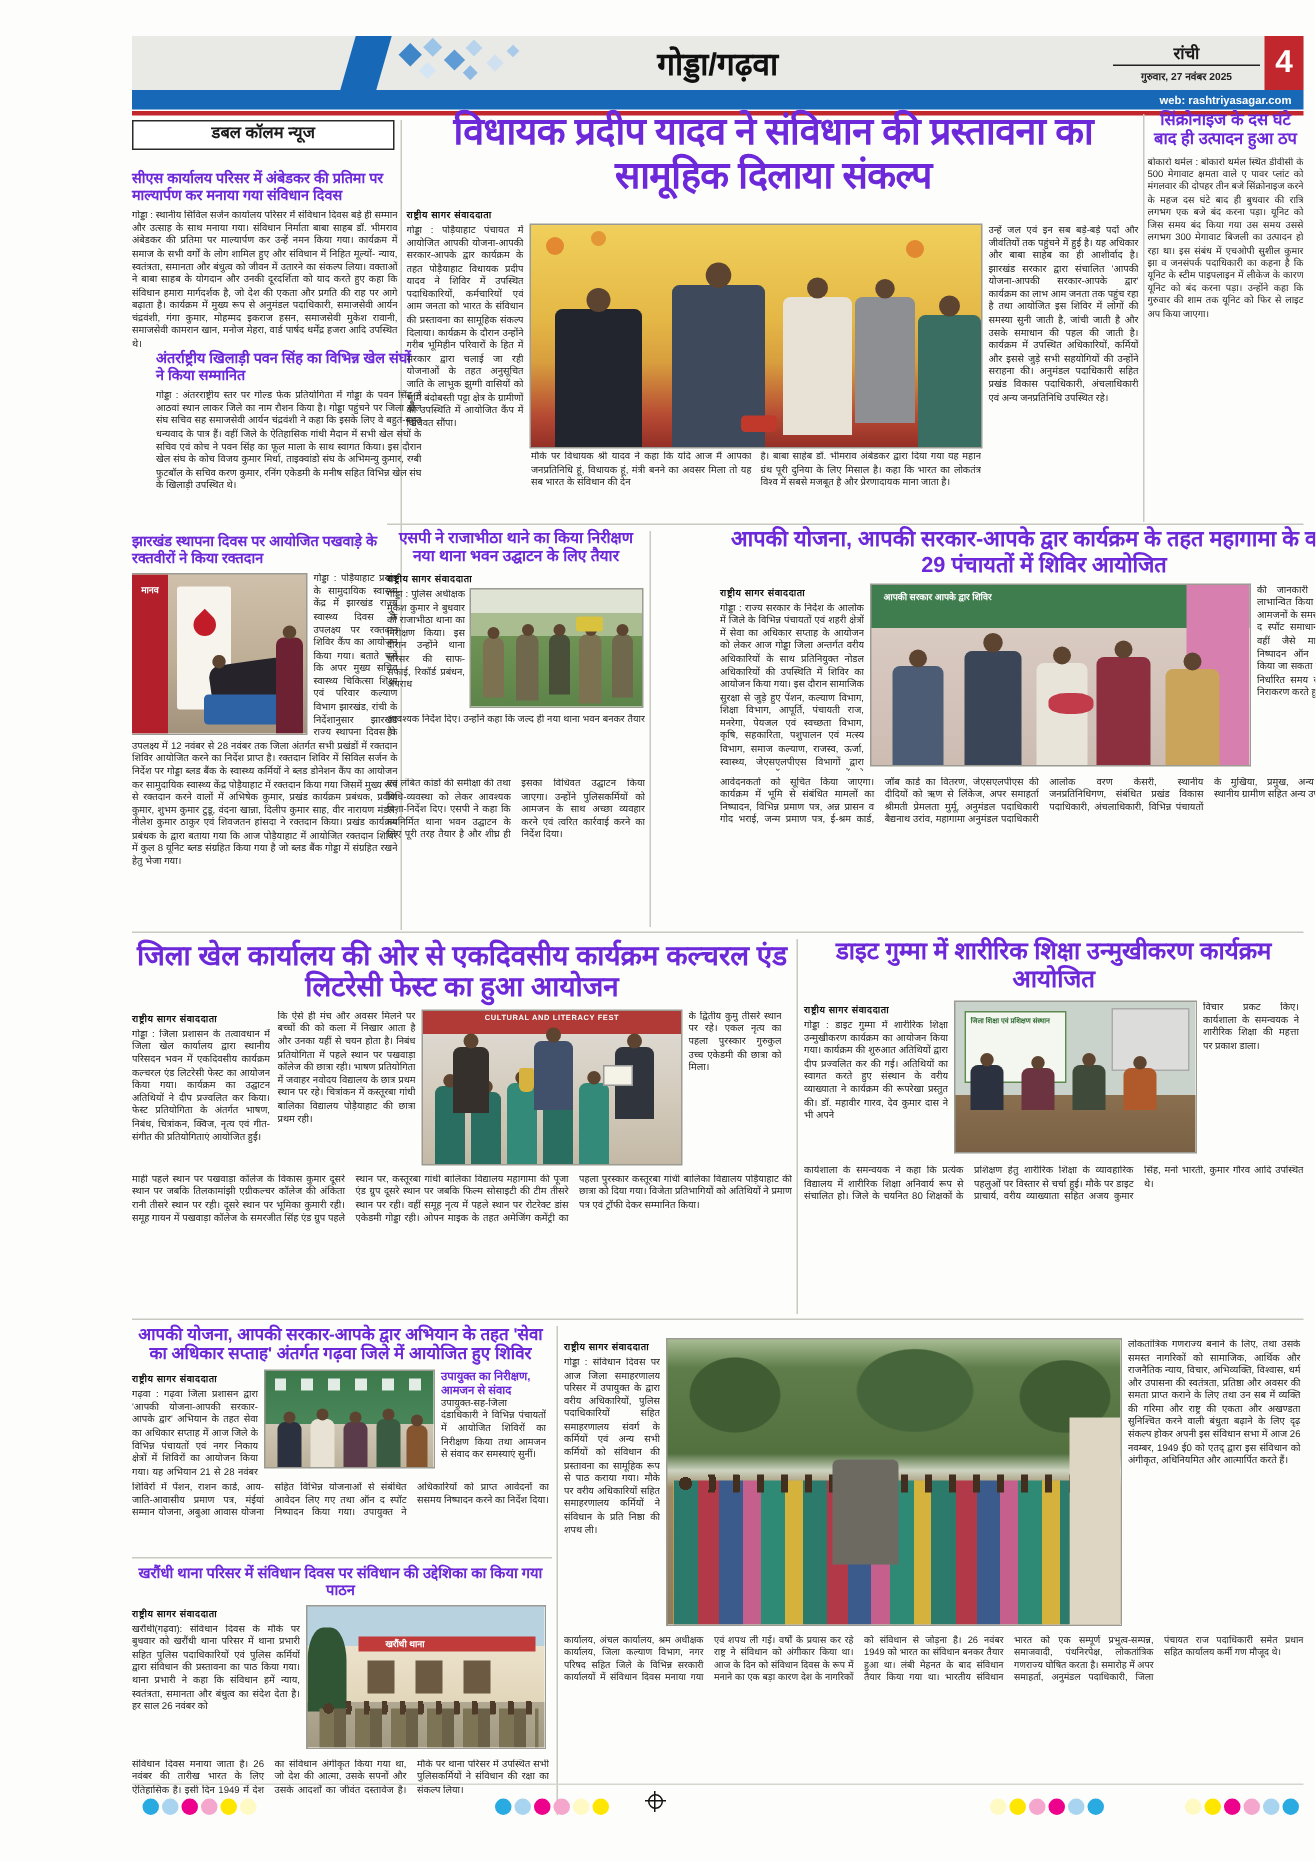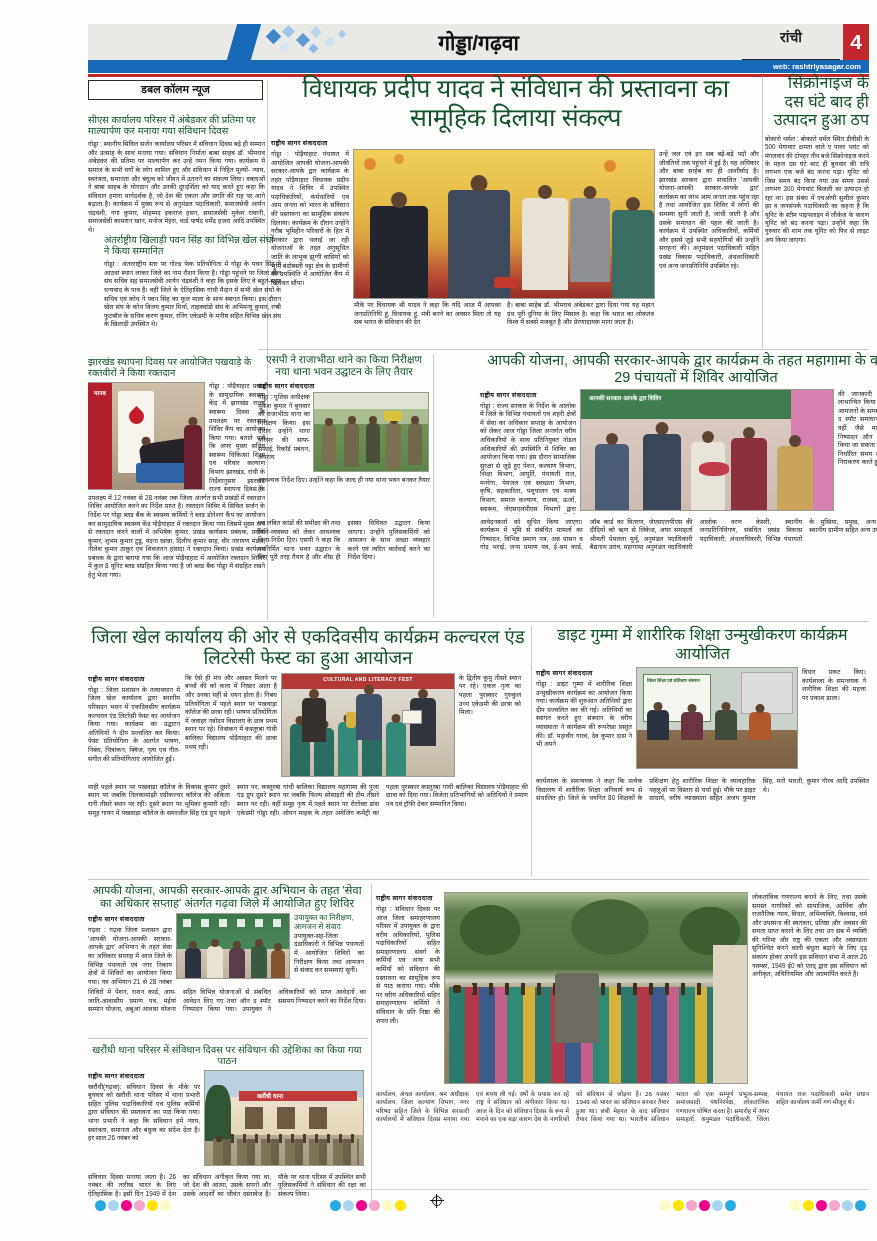--- a/index.html
+++ b/index.html
@@ -1,38 +1,38 @@
 <!DOCTYPE html>
 <html><head>
 <meta charset="utf-8">
 <style>
   html,body{margin:0;padding:0;background:#ffffff;}
   .page{position:relative;width:877px;height:1241px;background:#fdfdfb;overflow:hidden;
         font-family:"Liberation Sans","DejaVu Sans",sans-serif;color:#1a1a1a;}
   .abs{position:absolute;}
-  .hl{font-weight:400;color:#14532d;line-height:1.16;}
+  .hl{font-weight:700;color:#6d28d9;line-height:1.16;}
   .bodytxt{font-size:6.4px;line-height:1.34;text-align:justify;color:#242424;word-break:break-word;}
   .byline{font-size:6.3px;font-weight:700;color:#111;letter-spacing:.4px;margin:0 0 3px 0;}
   .photo{position:relative;overflow:hidden;box-shadow:0 0 0 1px #9b9b93;}
   .vr{position:absolute;width:1px;background:#c9c9c2;}
   .hrule{position:absolute;height:1px;background:#c9c9c2;}
   .cols2{column-count:2;column-gap:7px;}
   .cols3{column-count:3;column-gap:7px;}
   .cols4{column-count:4;column-gap:7px;}
   .cols5{column-count:5;column-gap:7px;}
   
   .mast-band{position:absolute;left:88px;top:24px;width:781px;height:36px;background:#e9e9e5;}
   .mast-name{position:absolute;left:88px;top:24px;width:150px;height:36px;background:#1769b8;
              color:#fff;font-weight:700;font-size:20px;line-height:36px;text-align:center;}
   .mast-tail{position:absolute;left:232px;top:24px;width:24px;height:36px;background:#1769b8;transform:skewX(-16deg);}
   .diamond{position:absolute;transform:rotate(45deg);}
   .mast-title{position:absolute;left:88px;top:28px;width:781px;text-align:center;
               font-weight:700;font-size:21px;color:#101010;}
   .mast-date{position:absolute;left:742px;top:27px;width:98px;text-align:center;}
-  .mast-city{font-size:14px;font-weight:700;border-bottom:1px solid #222;padding-bottom:13px;}
+  .mast-city{font-size:11px;font-weight:700;border-bottom:1px solid #222;padding-bottom:1px;}
   .mast-dt{font-size:6.8px;font-weight:700;margin-top:2px;color:#222;}
   .mast-page{position:absolute;left:843px;top:24px;width:26px;height:36px;background:#c3272e;
              color:#fff;font-weight:700;font-size:21px;line-height:36px;text-align:center;}
   .mast-web{position:absolute;left:88px;top:60px;width:781px;height:13px;background:#1769b8;
             color:#fff;font-size:7.5px;font-weight:700;line-height:13px;text-align:right;}
   .mast-web span{padding-right:8px;}
   .mast-red{position:absolute;left:88px;top:74px;width:781px;height:2.5px;background:#c3272e;}
   .seclabel{position:absolute;left:88px;top:80px;width:175px;height:20px;border:1.6px solid #2a2a2a;
             box-sizing:border-box;text-align:center;font-weight:700;font-size:11px;line-height:17px;background:#fff;}
   
@@ -145,21 +145,21 @@
         <div style="display:flex;gap:6px;margin-top:3px;">
           <div class="bodytxt" style="width:147px;height:46px;overflow:hidden;">मौके पर विधायक श्री यादव ने कहा कि यदि आज मैं आपका जनप्रतिनिधि हूं, विधायक हूं, मंत्री बनने का अवसर मिला तो यह सब भारत के संविधान की देन</div>
           <div class="bodytxt" style="width:147px;height:46px;overflow:hidden;">है। बाबा साहेब डॉ. भीमराव अंबेडकर द्वारा दिया गया यह महान ग्रंथ पूरी दुनिया के लिए मिसाल है। कहा कि भारत का लोकतंत्र विश्व में सबसे मजबूत है और प्रेरणादायक माना जाता है।</div>
         </div>
       </div>
       <div class="bodytxt" style="width:100px;height:200px;overflow:hidden;">उन्हें जल एवं इन सब बड़े-बड़े पदों और जीवंतियों तक पहुंचने में हुई है। यह अधिकार और बाबा साहेब का ही आशीर्वाद है। झारखंड सरकार द्वारा संचालित 'आपकी योजना-आपकी सरकार-आपके द्वार' कार्यक्रम का लाभ आम जनता तक पहुंच रहा है तथा आयोजित इस शिविर में लोगों की समस्या सुनी जाती है, जांची जाती है और उसके समाधान की पहल की जाती है। कार्यक्रम में उपस्थित अधिकारियों, कर्मियों और इससे जुड़े सभी सहयोगियों की उन्होंने सराहना की। अनुमंडल पदाधिकारी सहित प्रखंड विकास पदाधिकारी, अंचलाधिकारी एवं अन्य जनप्रतिनिधि उपस्थित रहे।</div>
     </div>
   </div>
 
   <div class="abs" style="left:765px;top:74px;width:104px;">
-    <div class="hl" style="font-size:16px;text-align:right;">सिंक्रोनाइज के दस घंटे बाद ही उत्पादन हुआ ठप</div>
+    <div class="hl" style="font-size:11px;text-align:center;">सिंक्रोनाइज के दस घंटे बाद ही उत्पादन हुआ ठप</div>
     <div class="bodytxt" style="margin-top:5px;height:212px;overflow:hidden;font-size:6.3px;">बोकारो थर्मल : बोकारो थर्मल स्थित डीवीसी के 500 मेगावाट क्षमता वाले ए पावर प्लांट को मंगलवार की दोपहर तीन बजे सिंक्रोनाइज करने के महज दस घंटे बाद ही बुधवार की रात्रि लगभग एक बजे बंद करना पड़ा। यूनिट को जिस समय बंद किया गया उस समय उससे लगभग 300 मेगावाट बिजली का उत्पादन हो रहा था। इस संबंध में एचओपी सुशील कुमार झा व जनसंपर्क पदाधिकारी का कहना है कि यूनिट के स्टीम पाइपलाइन में लीकेज के कारण यूनिट को बंद करना पड़ा। उन्होंने कहा कि गुरुवार की शाम तक यूनिट को फिर से लाइट अप किया जाएगा।</div>
   </div>
 
   <div class="abs" style="left:258px;top:354px;width:172px;">
     <div class="hl" style="font-size:10.4px;text-align:center;">एसपी ने राजाभीठा थाने का किया निरीक्षण</div>
     <div class="hl" style="font-size:10.4px;text-align:center;">नया थाना भवन उद्घाटन के लिए तैयार</div>
     <div class="byline" style="margin-top:3px;">राष्ट्रीय सागर संवाददाता</div>
     <div style="display:flex;gap:4px;">
       <div class="bodytxt" style="width:52px;height:80px;overflow:hidden;">गोड्डा : पुलिस अधीक्षक मुकेश कुमार ने बुधवार को राजाभीठा थाना का निरीक्षण किया। इस दौरान उन्होंने थाना परिसर की साफ-सफाई, रिकॉर्ड प्रबंधन, अपराध</div>
       <div class="photo" style="width:114px;height:78px;background:linear-gradient(180deg,#dfe3d3 0%,#dfe3d3 20%,#a9bd90 20%,#a9bd90 40%,#6f9355 40%,#5d8449 100%);">

